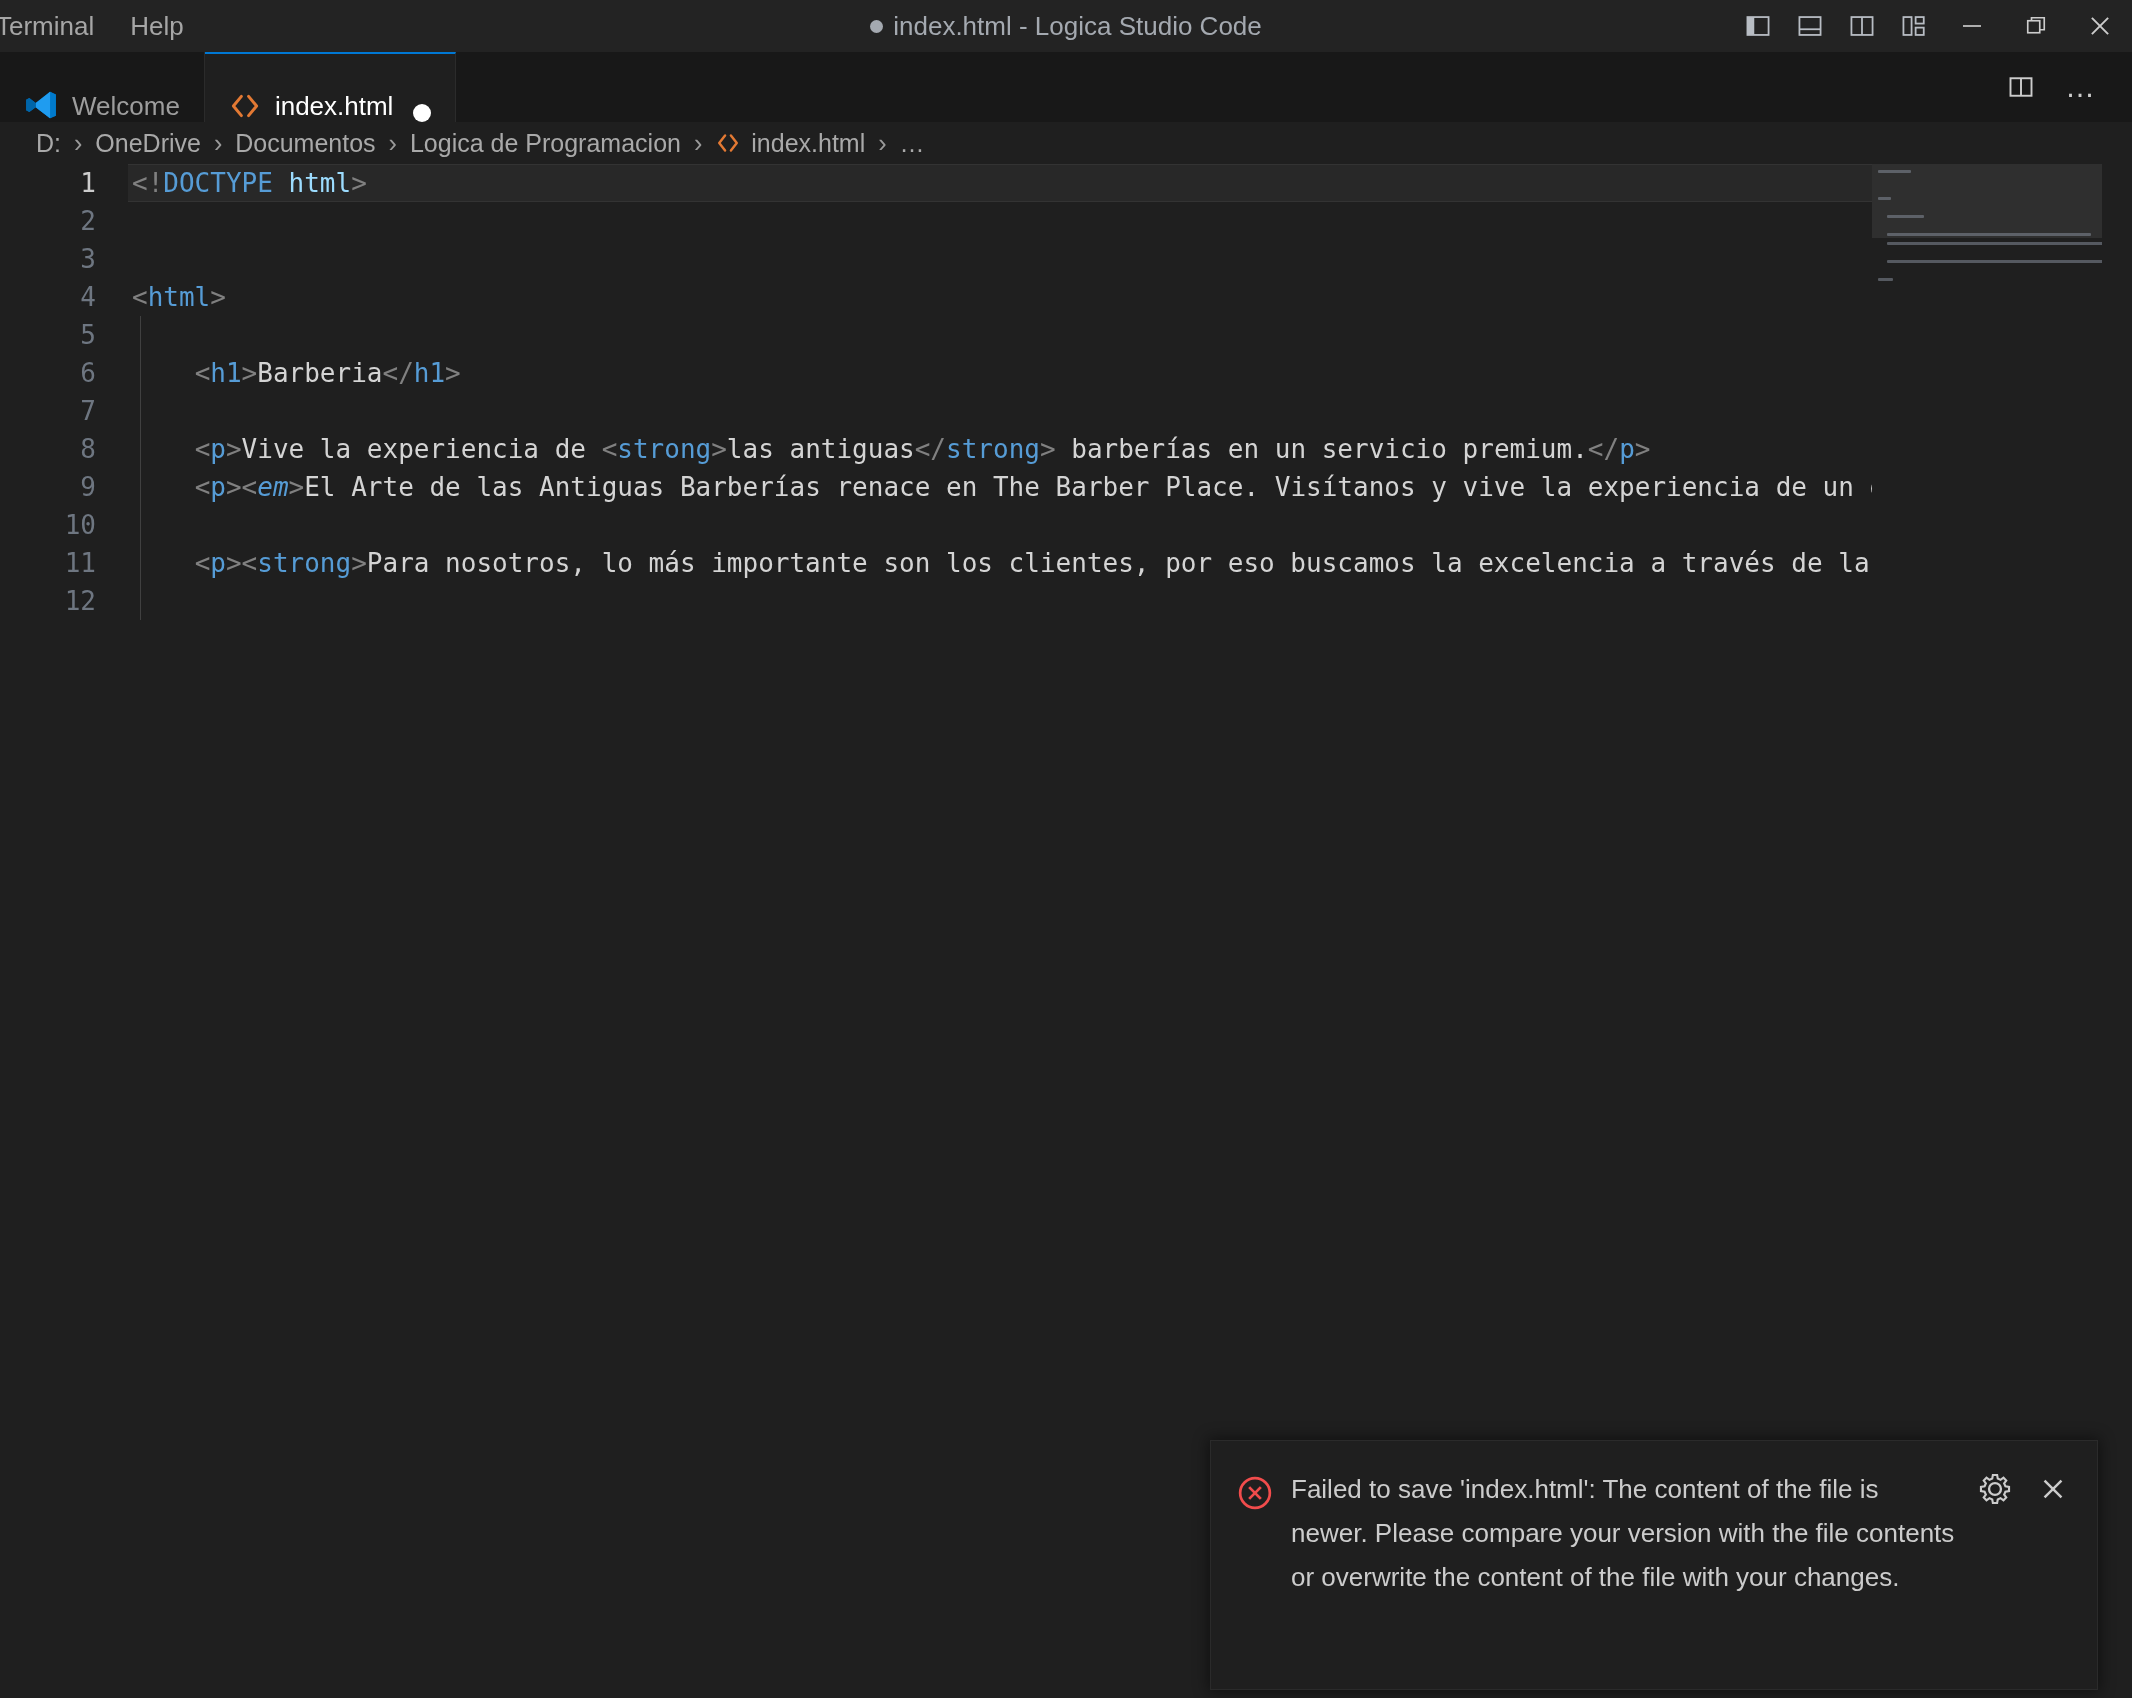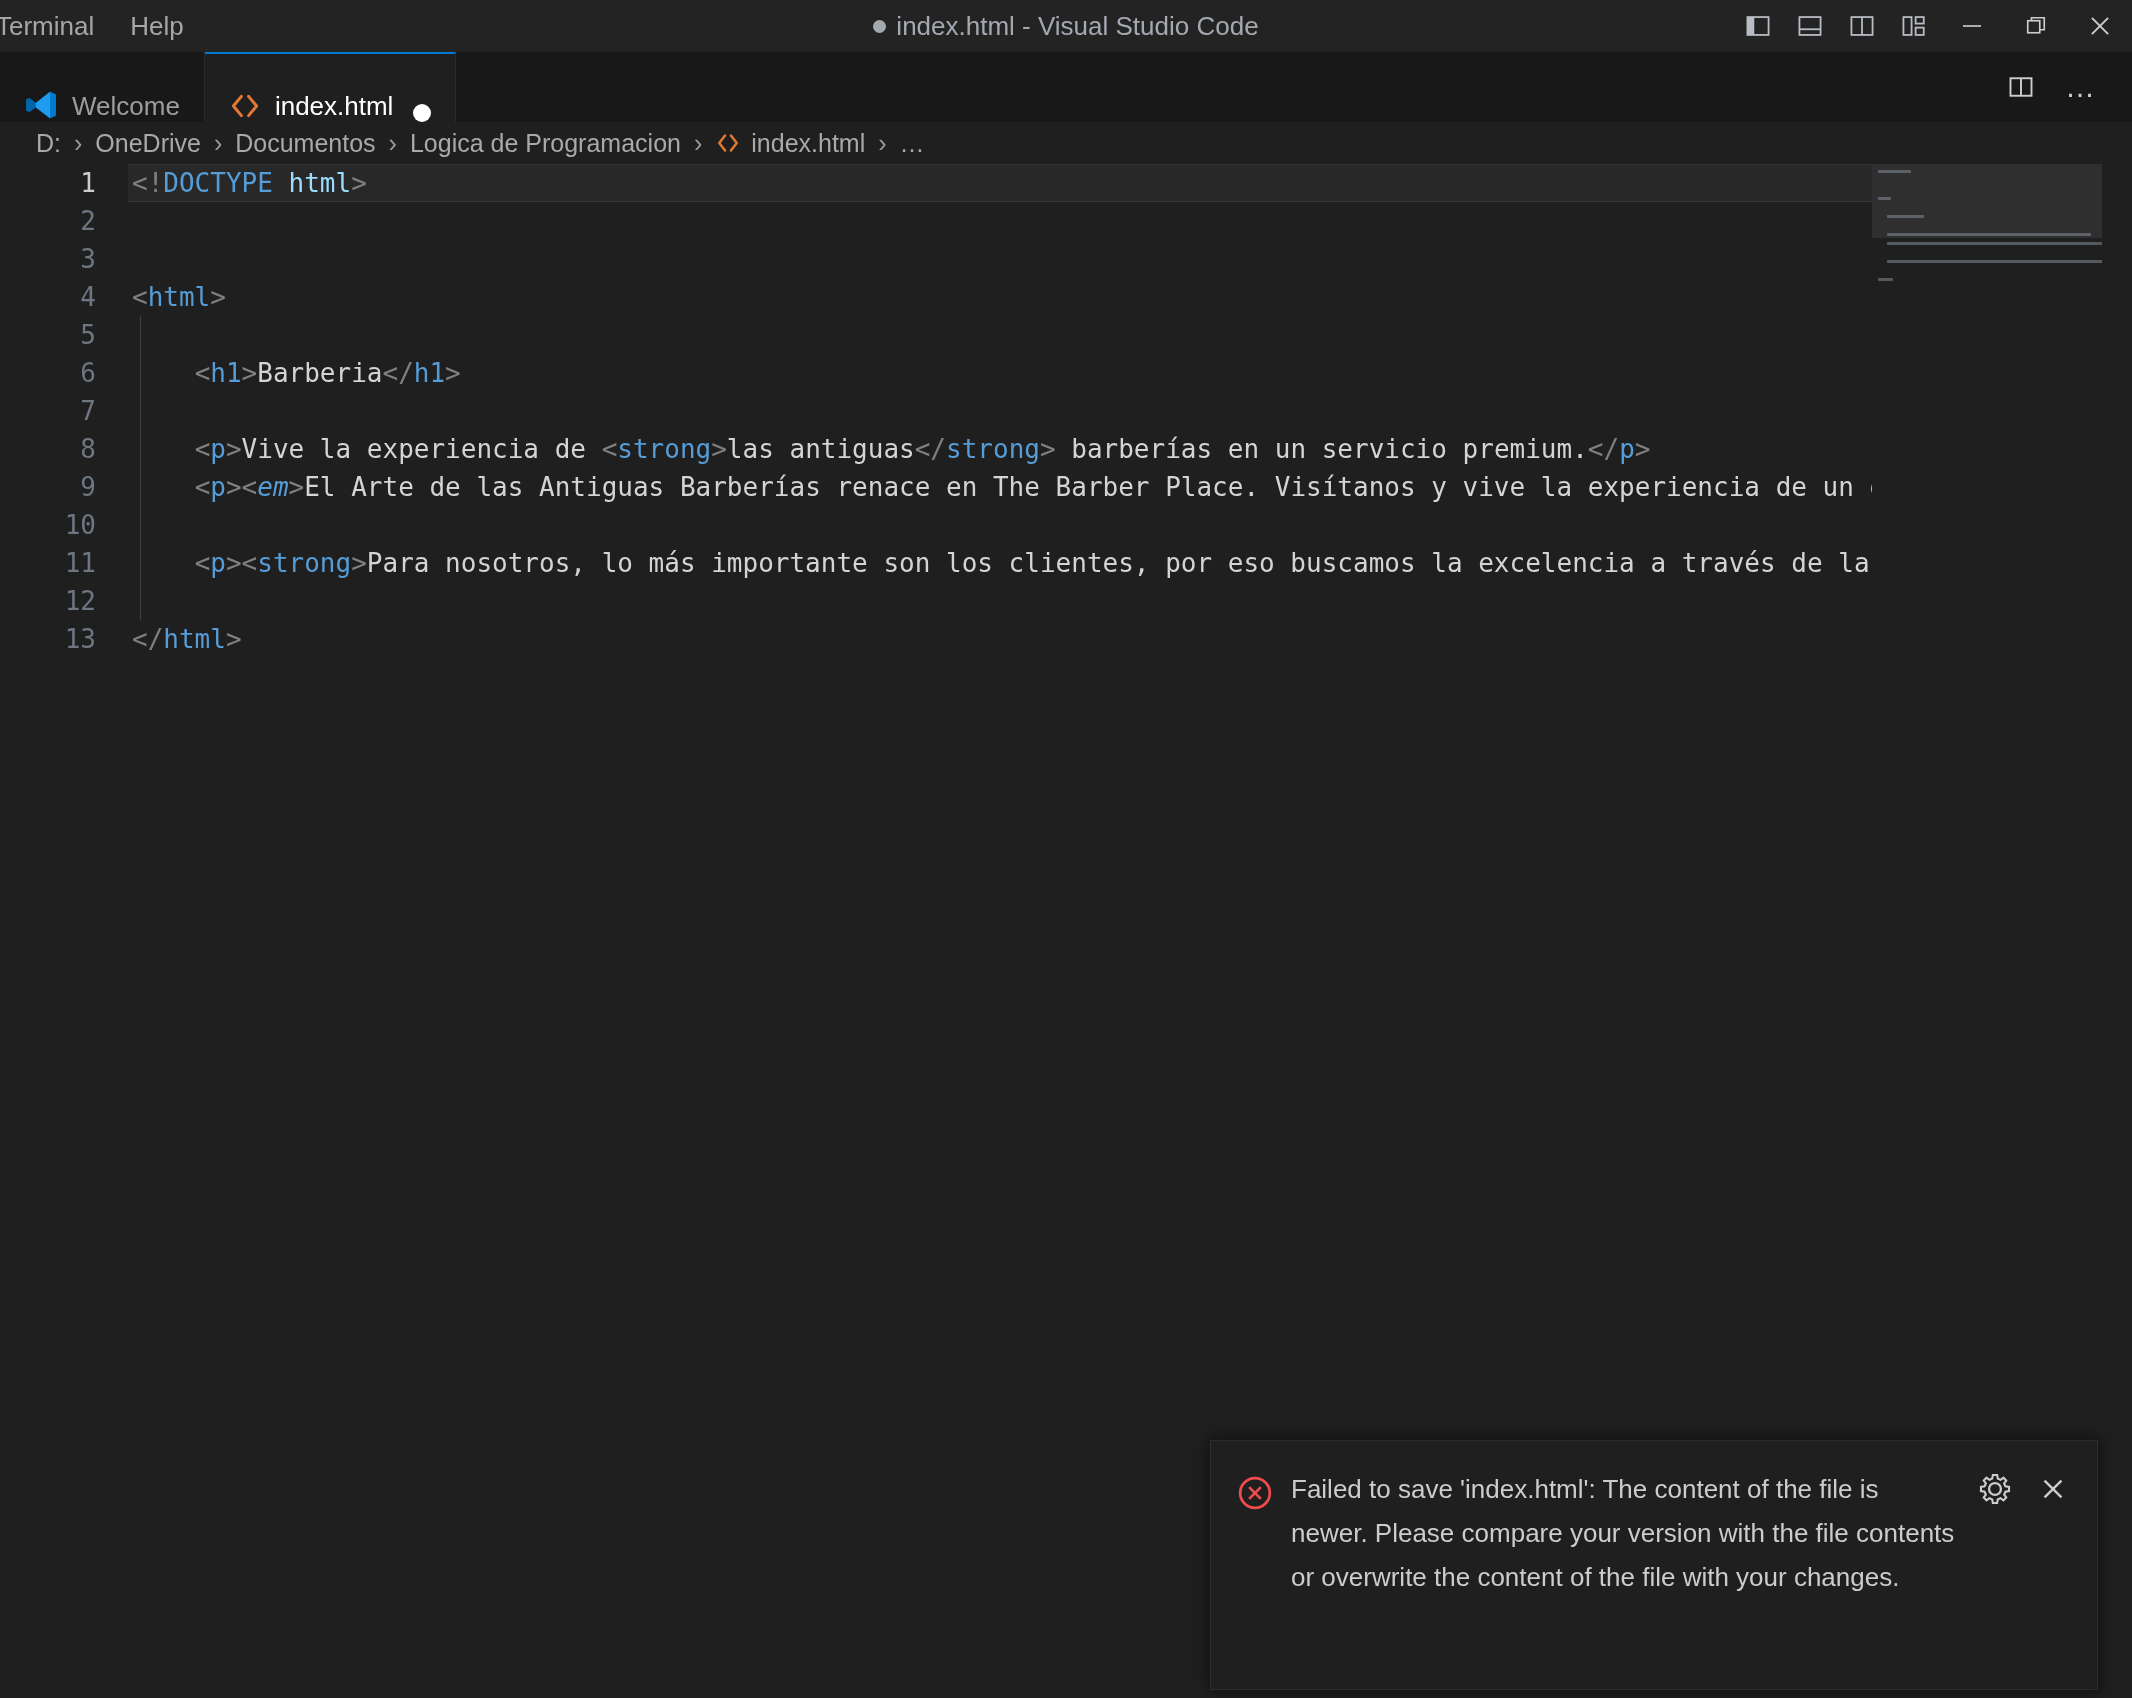--- a/index.html
+++ b/index.html
@@ -175,21 +175,21 @@
 <div id="app">
 
   <div class="titlebar">
     <div class="menu-area">
       <div class="menu-item">Terminal</div>
       <div class="menu-item">Help</div>
     </div>
 
     <div class="title-center">
       <span class="dirty-dot-title"></span>
-      <span>index.html - Visual Studio Code</span>
+      <span>index.html - Logica Studio Code</span>
     </div>
 
     <div class="title-right">
       <div class="layout-btn">
         <svg width="28" height="26" viewBox="0 0 16 16">
           <rect x="1.5" y="2.5" width="13" height="11" fill="none" stroke="#b8bdc4" stroke-width="1.1"></rect>
           <rect x="1.5" y="2.5" width="4.2" height="11" fill="#b8bdc4"></rect>
         </svg>
       </div>
       <div class="layout-btn">
@@ -293,21 +293,20 @@
         <div class="line"><div class="lineno">3</div><div class="line-content"></div></div>
         <div class="line"><div class="lineno">4</div><div class="line-content"><span class="br">&lt;</span><span class="tg">html</span><span class="br">&gt;</span></div></div>
         <div class="line"><div class="indent-guide"></div><div class="lineno">5</div><div class="line-content"></div></div>
         <div class="line"><div class="indent-guide"></div><div class="lineno">6</div><div class="line-content"><span class="txt">    </span><span class="br">&lt;</span><span class="tg">h1</span><span class="br">&gt;</span><span class="txt">Barberia</span><span class="br">&lt;/</span><span class="tg">h1</span><span class="br">&gt;</span></div></div>
         <div class="line"><div class="indent-guide"></div><div class="lineno">7</div><div class="line-content"></div></div>
         <div class="line"><div class="indent-guide"></div><div class="lineno">8</div><div class="line-content"><span class="txt">    </span><span class="br">&lt;</span><span class="tg">p</span><span class="br">&gt;</span><span class="txt">Vive la experiencia de </span><span class="br">&lt;</span><span class="tg">strong</span><span class="br">&gt;</span><span class="txt">las antiguas</span><span class="br">&lt;/</span><span class="tg">strong</span><span class="br">&gt;</span><span class="txt"> barberías en un servicio premium.</span><span class="br">&lt;/</span><span class="tg">p</span><span class="br">&gt;</span></div></div>
         <div class="line"><div class="indent-guide"></div><div class="lineno">9</div><div class="line-content"><span class="txt">    </span><span class="br">&lt;</span><span class="tg">p</span><span class="br">&gt;</span><span class="br">&lt;</span><span class="tg em">em</span><span class="br">&gt;</span><span class="txt">El Arte de las Antiguas Barberías renace en The Barber Place. Visítanos y vive la experiencia de un e</span></div></div>
         <div class="line"><div class="indent-guide"></div><div class="lineno">10</div><div class="line-content"></div></div>
         <div class="line"><div class="indent-guide"></div><div class="lineno">11</div><div class="line-content"><span class="txt">    </span><span class="br">&lt;</span><span class="tg">p</span><span class="br">&gt;</span><span class="br">&lt;</span><span class="tg">strong</span><span class="br">&gt;</span><span class="txt">Para nosotros, lo más importante son los clientes, por eso buscamos la excelencia a través de la</span></div></div>
         <div class="line"><div class="indent-guide"></div><div class="lineno">12</div><div class="line-content"></div></div>
-        <div class="line"><div class="lineno">13</div><div class="line-content"><span class="br">&lt;/</span><span class="tg">html</span><span class="br">&gt;</span></div></div>
       </div>
 
     <div class="minimap">
       <div class="mm-slider"></div>
       <div id="minimap-lines">
           <div class="mm-line" style="top: 6px; left: 6px; width: 33px; background: rgba(150, 160, 175, 0.45);"></div>
           <div class="mm-line" style="top: 33px; left: 6px; width: 13.2px; background: rgba(150, 160, 175, 0.45);"></div>
           <div class="mm-line" style="top: 51px; left: 14.8px; width: 37.4px; background: rgba(150, 160, 175, 0.45);"></div>
           <div class="mm-line" style="top: 69px; left: 14.8px; width: 204.6px; background: rgba(150, 160, 175, 0.45);"></div>
           <div class="mm-line" style="top: 78px; left: 14.8px; width: 216px; background: rgba(150, 160, 175, 0.45);"></div>

